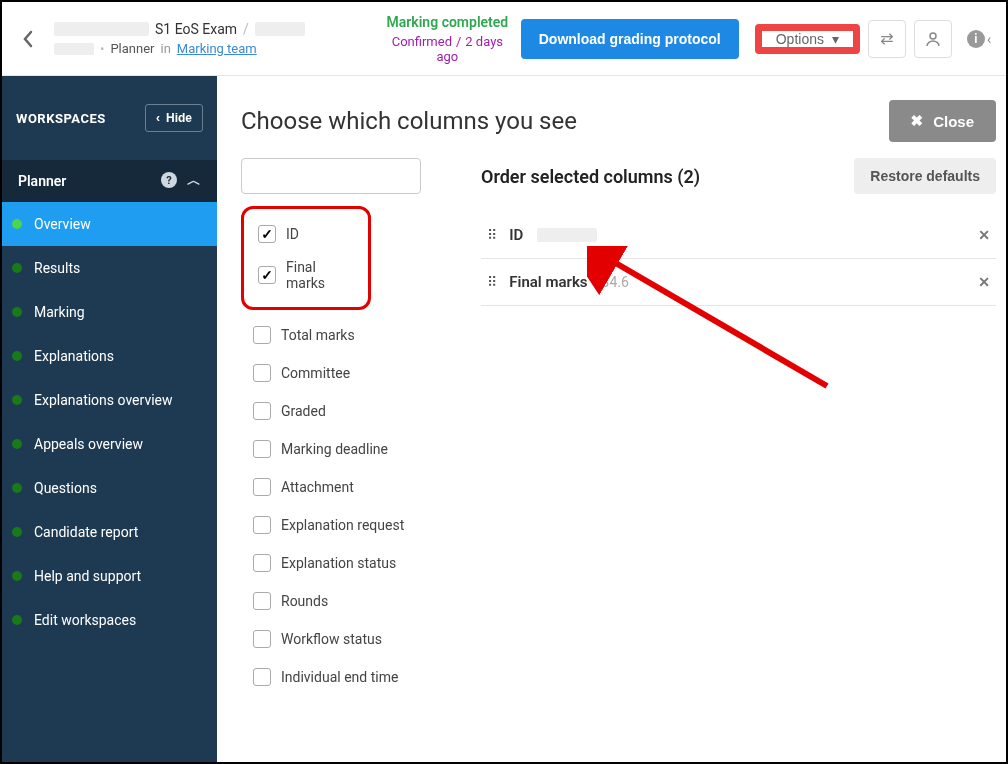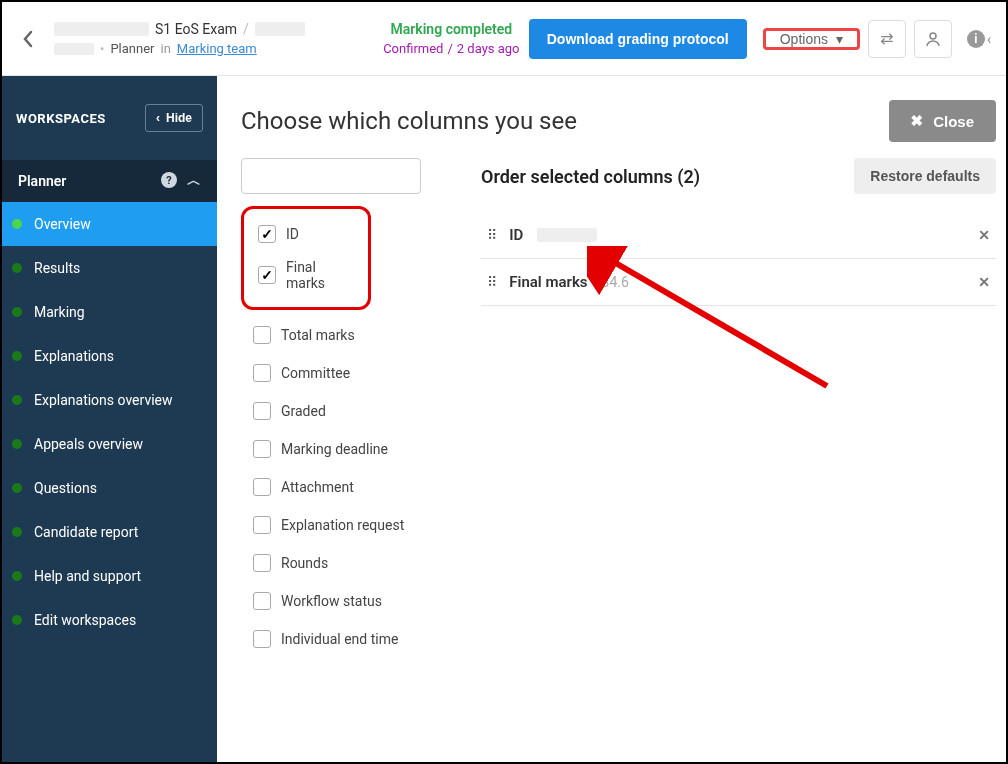--- a/index.html
+++ b/index.html
@@ -17,21 +17,21 @@
     .crumb-line2 .in { color:#999; }
     .crumb-line2 .team-link { color:#3a8ad6; }
     
     .status-block { flex:1; text-align:center; }
     .status-top { color:#2fa84f; font-weight:600; font-size:14px; }
     .status-sub { color:#a21caf; font-size:13px; margin-top:4px; }
     .status-sub .sep { margin:0 4px; }
     
     .primary-btn { background:#1e88e5; color:#fff; border:none; padding:12px 18px; border-radius:4px; font-size:14px; font-weight:600; cursor:pointer; }
     .topbar-right { display:flex; align-items:center; gap:8px; margin-left:8px; }
-    .options-btn { border:3px solid #ef4444; background:#fff; color:#666; padding:0 14px; border-radius:4px; font-size:14px; cursor:pointer; display:flex; align-items:center; gap:8px; }
+    .options-btn { border:7px solid #ef4444; background:#fff; color:#666; padding:0 14px; border-radius:4px; font-size:14px; cursor:pointer; display:flex; align-items:center; gap:8px; }
     .icon-btn { border:1px solid #ddd; background:#fff; color:#888; width:38px; height:38px; border-radius:4px; display:flex; align-items:center; justify-content:center; cursor:pointer; font-size:16px; }
     .icon-btn.ghost { border:none; }
     .info-collapse { display:flex; align-items:center; gap:2px; color:#888; }
     
     
     .layout { display:flex; height: calc(100% - 74px); }
     
     
     .sidebar { width:215px; background:#1e3a52; color:#fff; display:flex; flex-direction:column; }
     .ws-header { display:flex; align-items:center; justify-content:space-between; padding:28px 14px; }
@@ -232,20 +232,24 @@
           <div class="check-row">
               <span class="chk"></span>
               <span>Attachment</span>
             </div>
           <div class="check-row">
               <span class="chk"></span>
               <span>Explanation request</span>
             </div>
           <div class="check-row">
               <span class="chk"></span>
+              <span>Explanation status</span>
+            </div>
+          <div class="check-row">
+              <span class="chk"></span>
               <span>Rounds</span>
             </div>
           <div class="check-row">
               <span class="chk"></span>
               <span>Workflow status</span>
             </div>
           <div class="check-row">
               <span class="chk"></span>
               <span>Individual end time</span>
             </div>

